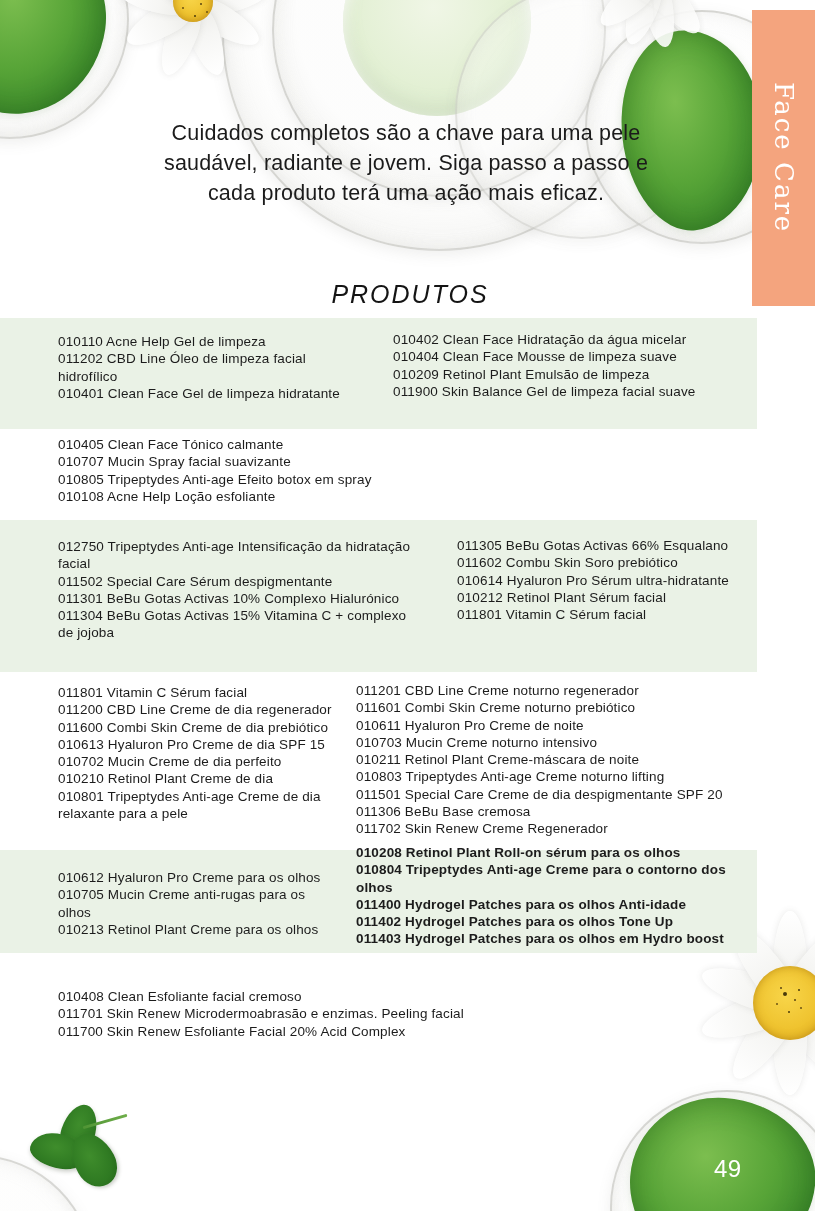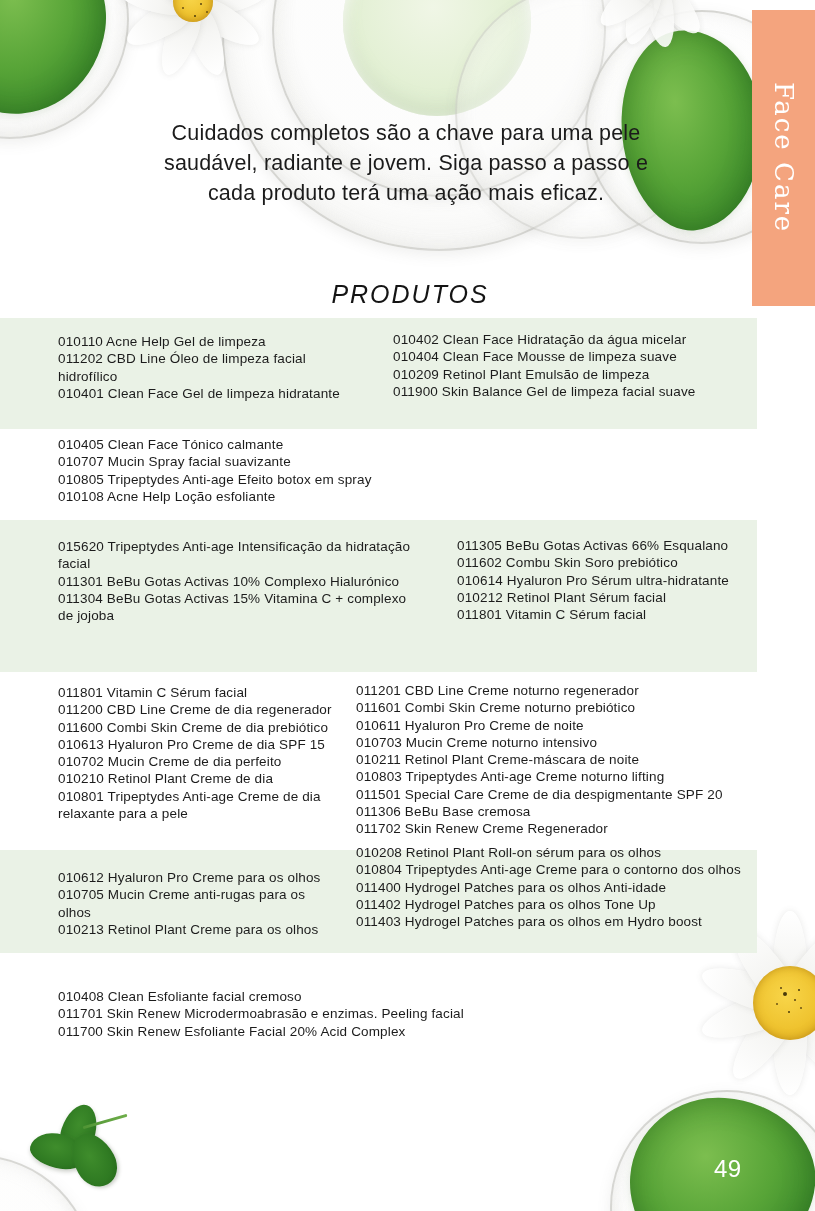--- a/index.html
+++ b/index.html
@@ -177,21 +177,22 @@
   <div class="plist" style="left:58px;top:436px;width:420px;">
 
   <div class="item">010405 Clean Face Tónico calmante</div>
       <div class="item">010707 Mucin Spray facial suavizante</div>
       <div class="item">010805 Tripeptydes Anti-age Efeito botox em spray</div>
       <div class="item">010108 Acne Help Loção esfoliante</div>
     </div>
 
   <div class="plist" style="left:58px;top:538px;width:360px;">
 
-  <div class="item">015620 Tripeptydes Anti-age Intensificação da hidratação facial</div>
+  <div class="item">012750 Tripeptydes Anti-age Intensificação da hidratação facial</div>
+      <div class="item">011502 Special Care Sérum despigmentante</div>
       <div class="item">011301 BeBu Gotas Activas 10% Complexo Hialurónico</div>
       <div class="item">011304 BeBu Gotas Activas 15% Vitamina C + complexo de jojoba</div>
     </div>
   <div class="plist" style="left:457px;top:537px;width:296px;">
 
   <div class="item">011305 BeBu Gotas Activas 66% Esqualano</div>
       <div class="item">011602 Combu Skin Soro prebiótico</div>
       <div class="item">010614 Hyaluron Pro Sérum ultra-hidratante</div>
       <div class="item">010212 Retinol Plant Sérum facial</div>
       <div class="item">011801 Vitamin C Sérum facial</div>
@@ -219,21 +220,21 @@
       <div class="item">011306 BeBu Base cremosa</div>
       <div class="item">011702 Skin Renew Creme Regenerador</div>
     </div>
 
   <div class="plist" style="left:58px;top:869px;width:280px;">
 
   <div class="item">010612 Hyaluron Pro Creme para os olhos</div>
       <div class="item">010705 Mucin Creme anti-rugas para os olhos</div>
       <div class="item">010213 Retinol Plant Creme para os olhos</div>
     </div>
-  <div class="plist" style="left:356px;top:844px;width:394px;">
+  <div class="plist" style="left:356px;top:844px;width:394px;font-weight:bold;">
 
   <div class="item">010208 Retinol Plant Roll-on sérum para os olhos</div>
       <div class="item">010804 Tripeptydes Anti-age Creme para o contorno dos olhos</div>
       <div class="item">011400 Hydrogel Patches para os olhos Anti-idade</div>
       <div class="item">011402 Hydrogel Patches para os olhos Tone Up</div>
       <div class="item">011403 Hydrogel Patches para os olhos em Hydro boost</div>
     </div>
 
   <div class="plist" style="left:58px;top:988px;width:500px;">
 

